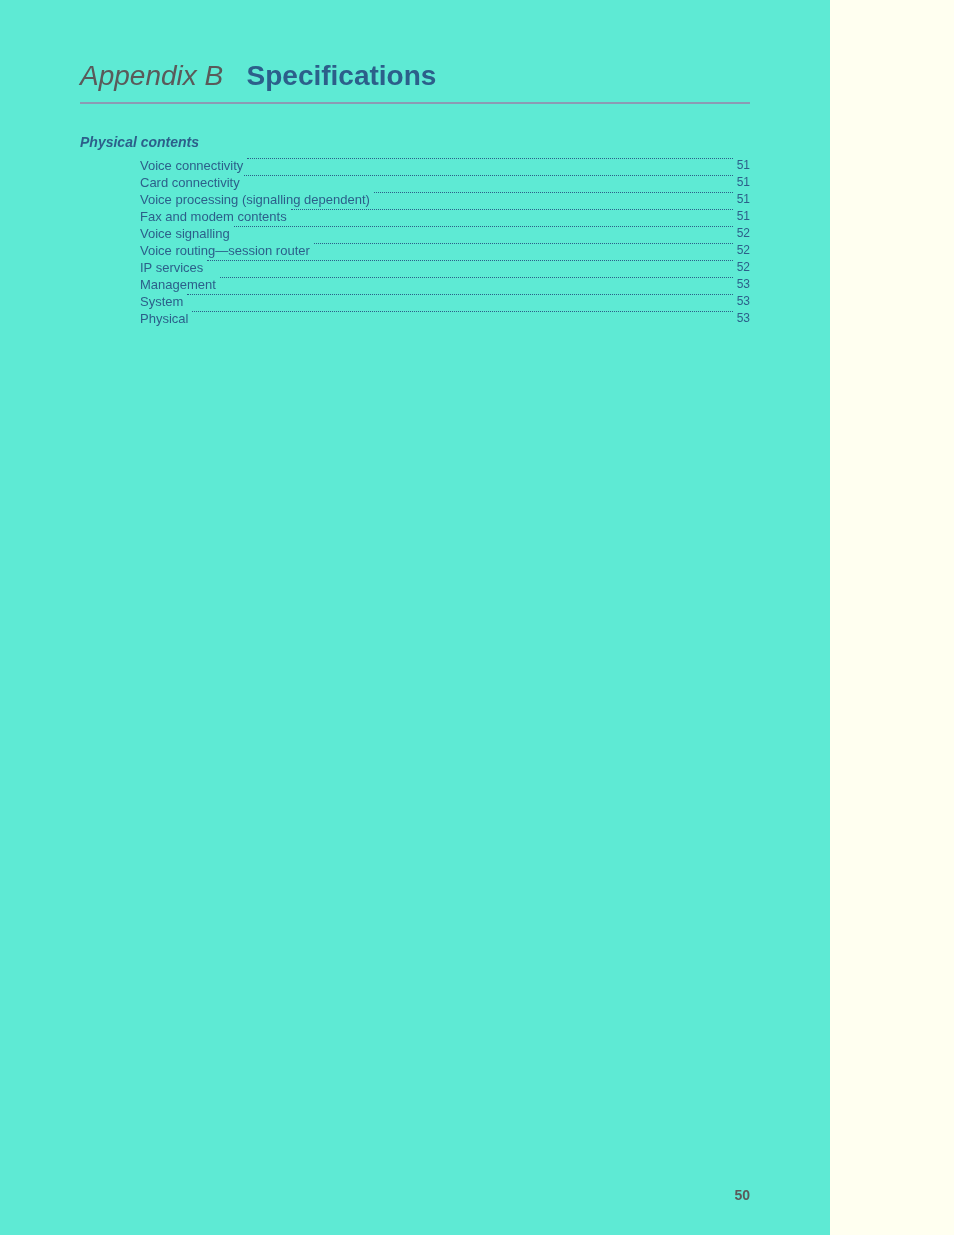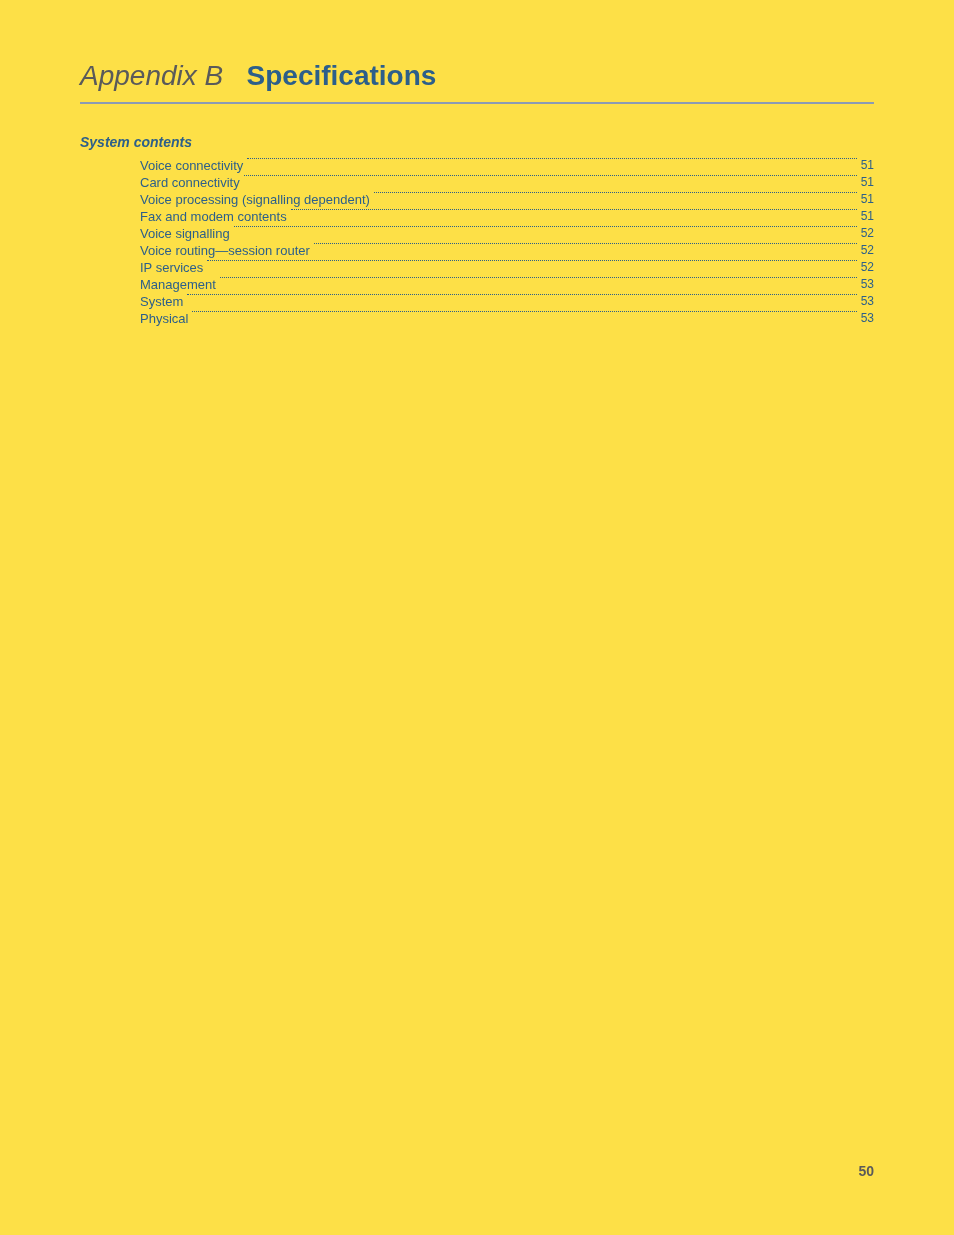--- a/index.html
+++ b/index.html
@@ -10,22 +10,22 @@
 
     body {
       background-color: #fffff0;
       font-family: Arial, sans-serif;
       width: 954px;
       min-height: 1235px;
       position: relative;
     }
 
     .page {
-      background-color: #fde047;
-      width: 954px;
+      background-color: #5eead4;
+      width: 830px;
       min-height: 1235px;
       padding: 60px 80px;
       position: relative;
     }
 
     .header-section {
       border-bottom: 2px solid #8b9bb4;
       padding-bottom: 10px;
       margin-bottom: 30px;
     }
@@ -80,42 +80,42 @@
     }
 
     .toc-page {
       color: #2c5f8a;
       font-size: 12px;
       white-space: nowrap;
     }
 
     .page-number {
       position: absolute;
-      bottom: 56px;
+      bottom: 32px;
       right: 80px;
       font-size: 14px;
       color: #5a5a5a;
       font-weight: bold;
     }
   </style>
 </head>
 <body>
 
 <div class="page">
 
   <div class="header-section">
     <h1 class="header-title">
       <span class="appendix-prefix">Appendix B</span>
       &nbsp;
       <strong class="specifications-bold">Specifications</strong>
     </h1>
   </div>
 
   <div>
-    <div class="chapter-contents-label">System contents</div>
+    <div class="chapter-contents-label">Physical contents</div>
 
     <div id="toc-container">
     <div class="toc-row">
           <a class="toc-link" href="#">Voice connectivity</a>
           <span class="toc-dots"></span>
           <span class="toc-page">51</span>
         </div>
         <div class="toc-row">
           <a class="toc-link" href="#">Card connectivity</a>
           <span class="toc-dots"></span>

